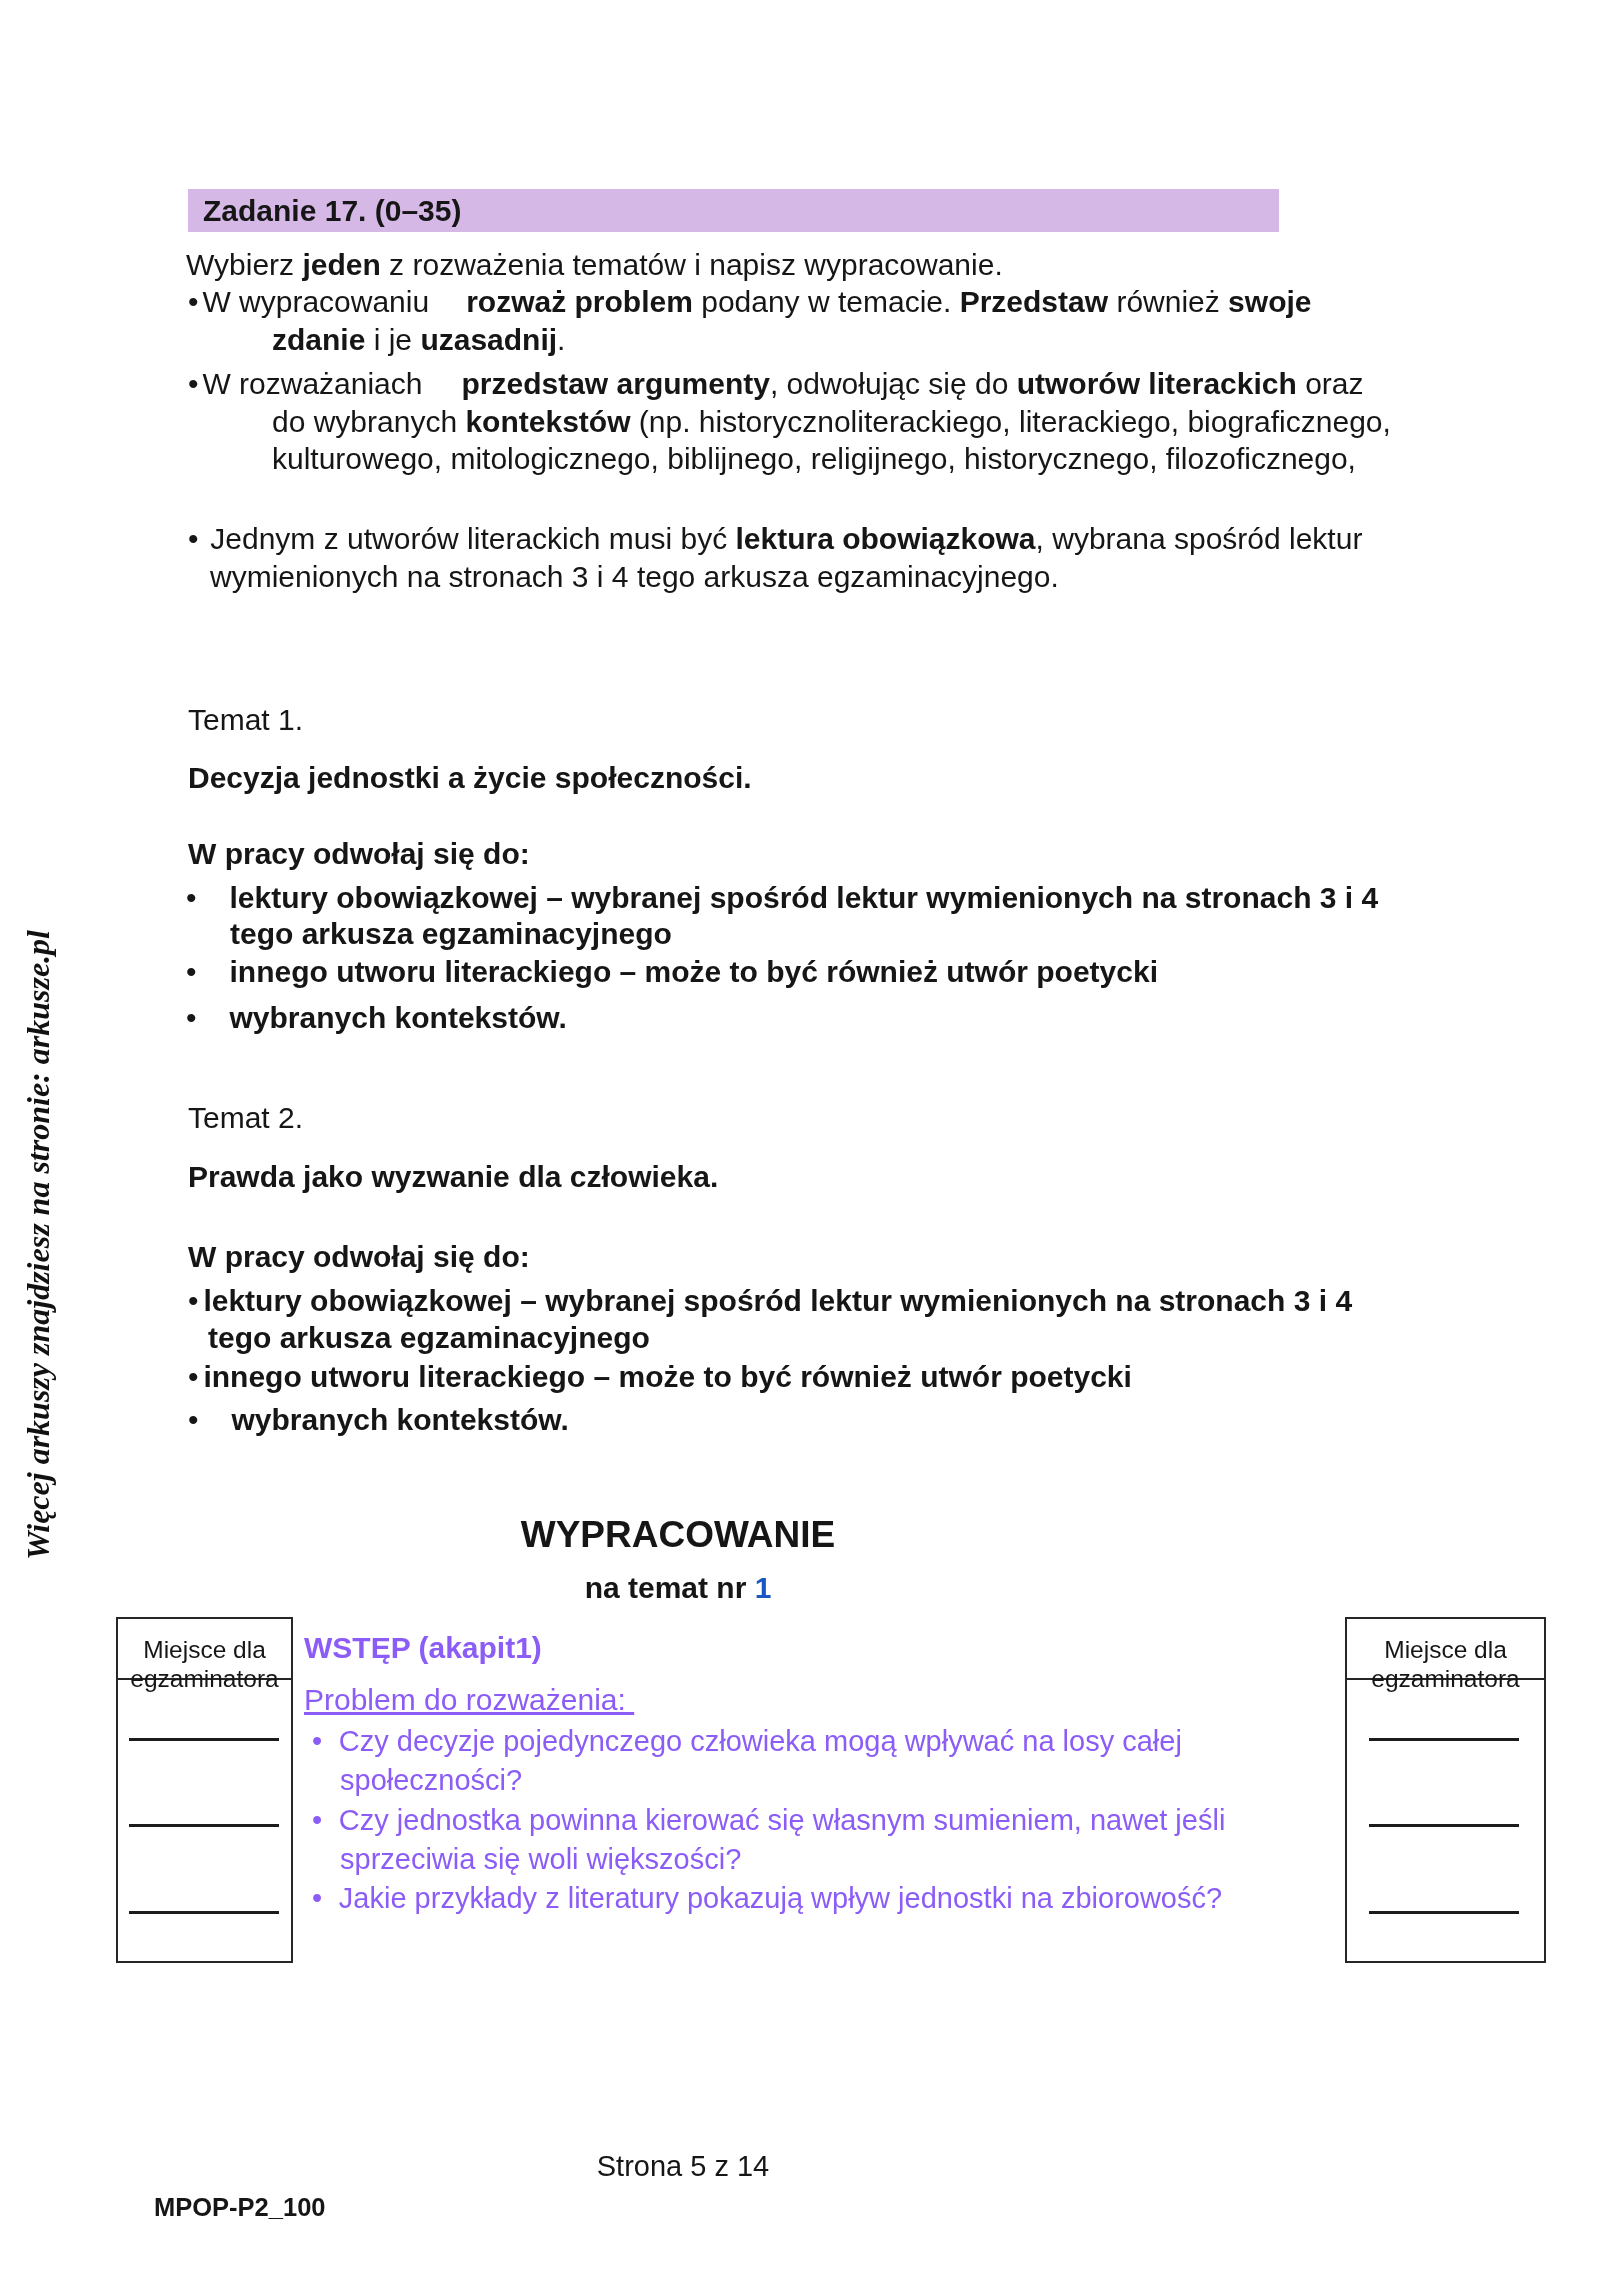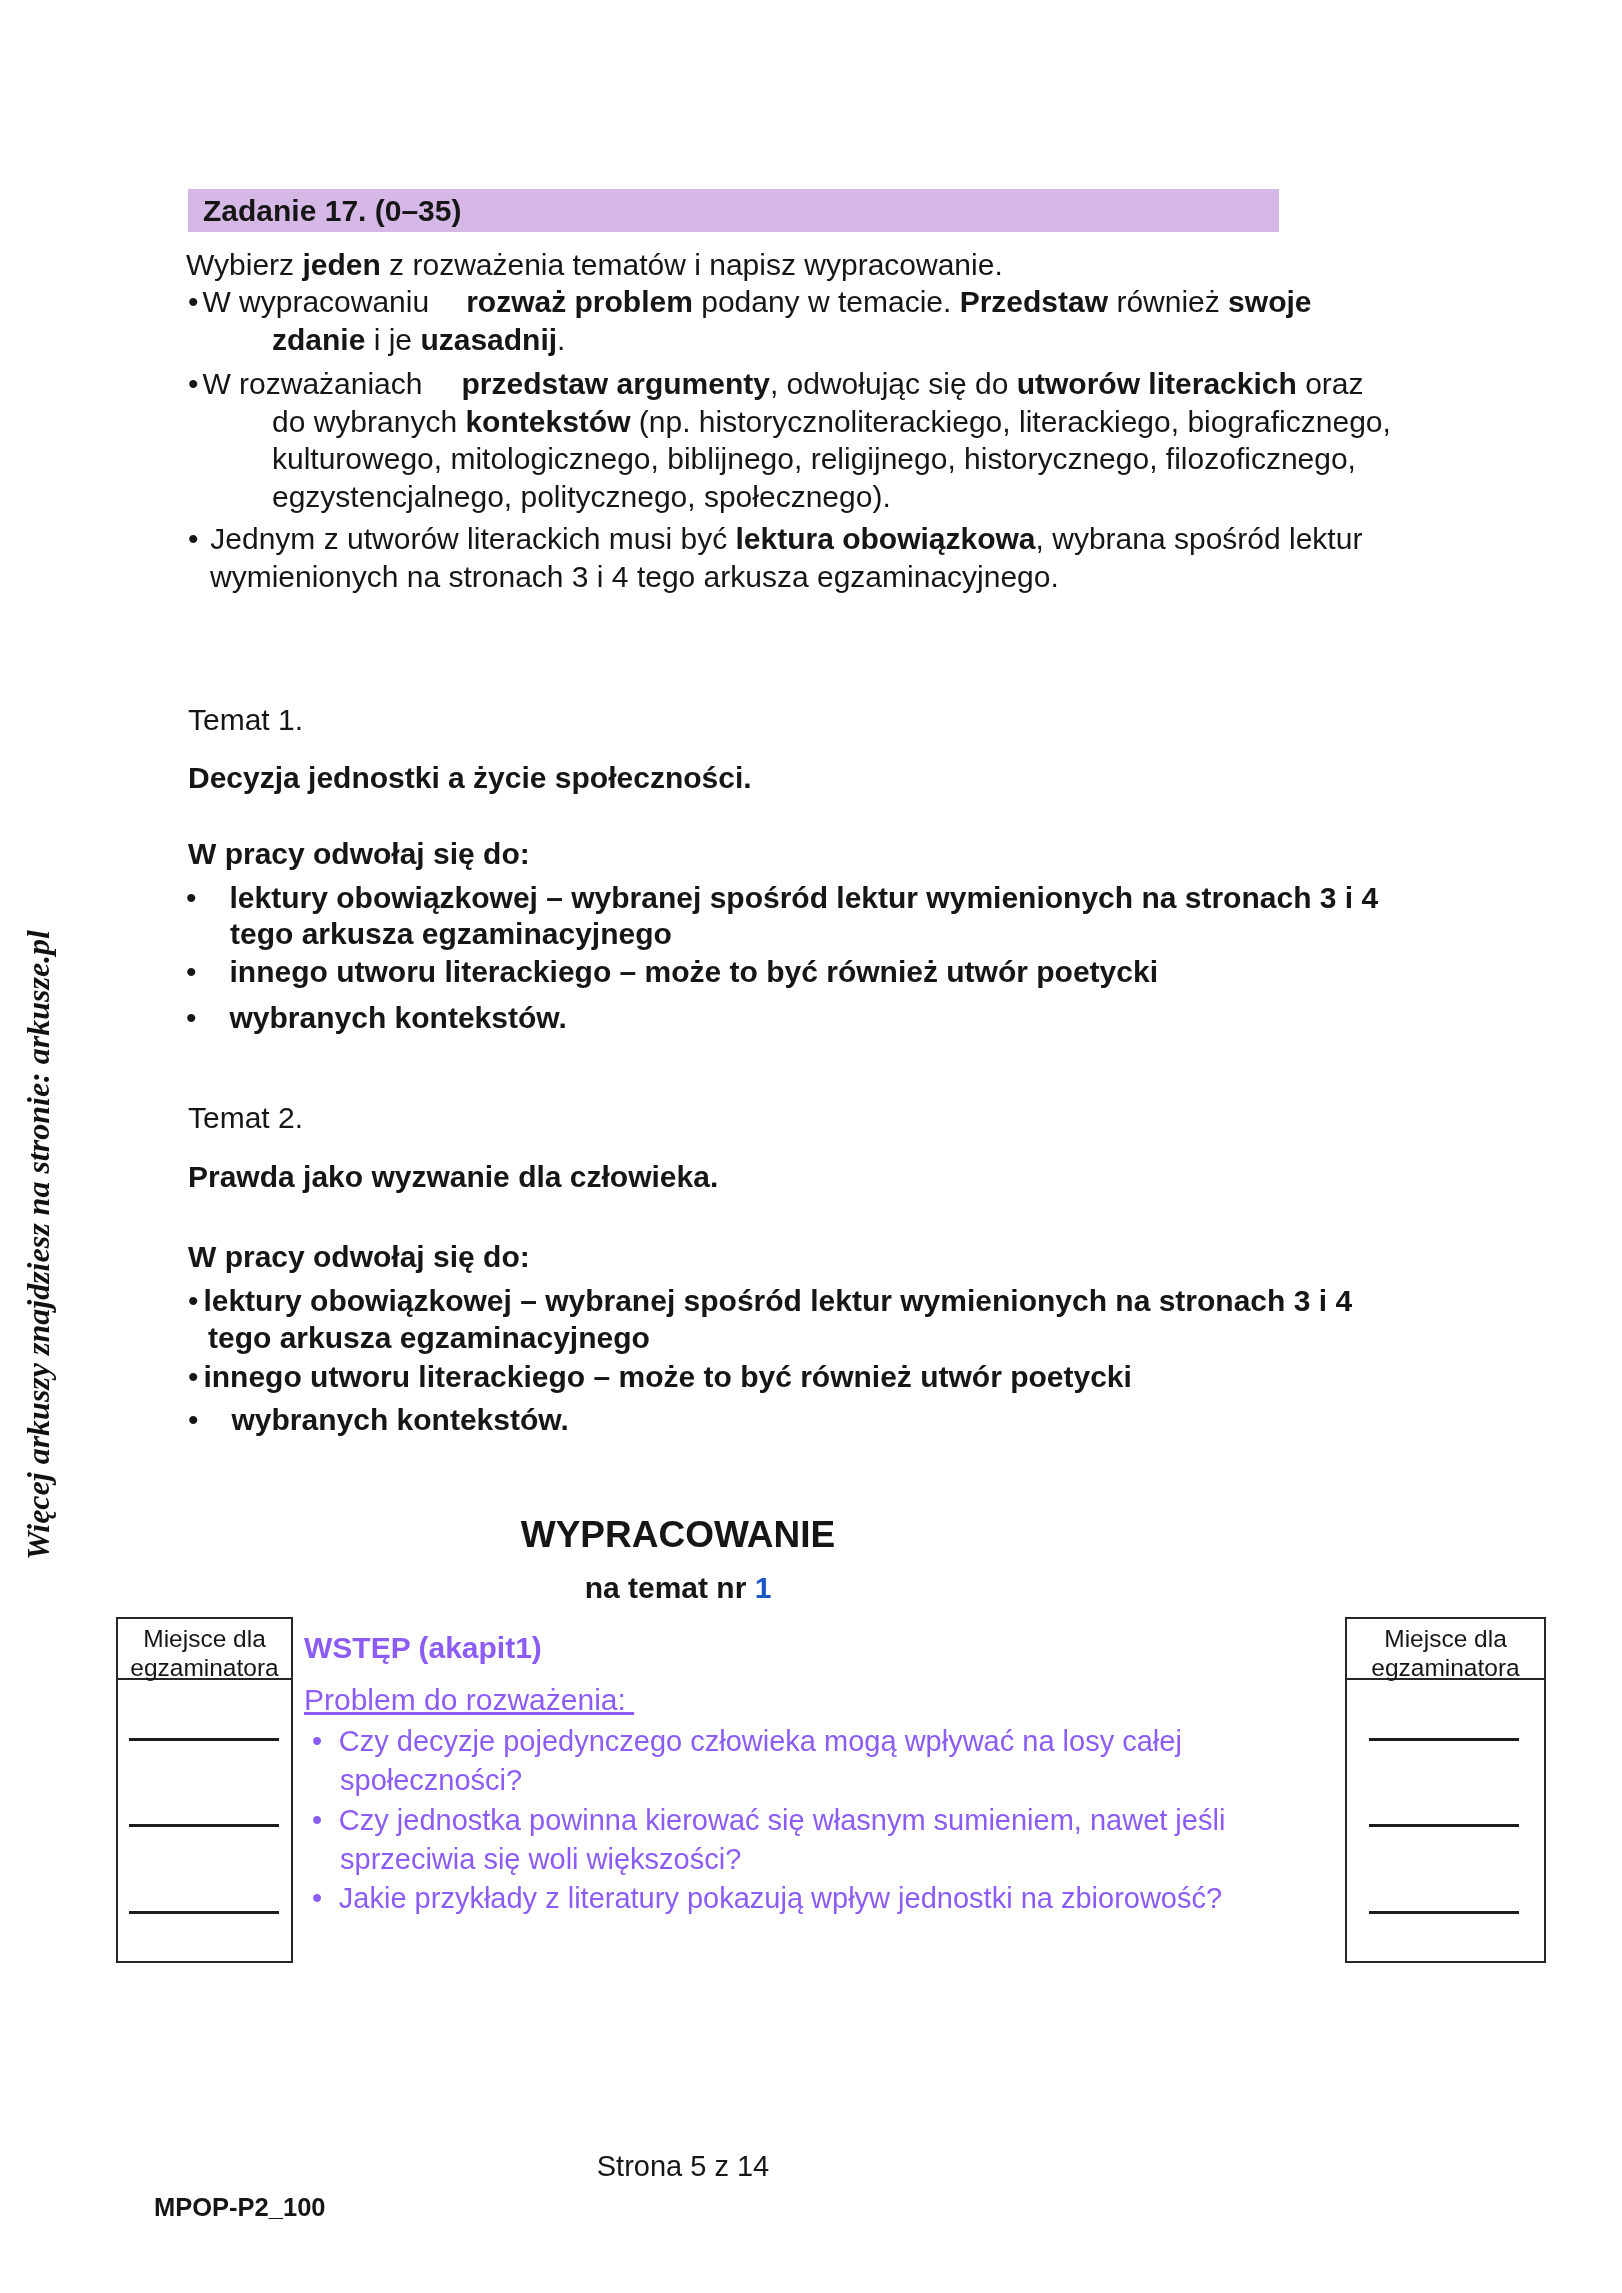--- a/index.html
+++ b/index.html
@@ -7,21 +7,21 @@
         font-family:"Liberation Sans",sans-serif;color:#161616;overflow:hidden;margin:0 auto;}
   .ln{position:absolute;left:0;white-space:nowrap;font-size:30px;line-height:39px;height:39px;}
   .ln .b{font-weight:700;}
   .ln .u{text-decoration:underline;}
   .gap{display:inline-block;height:1px;vertical-align:baseline;}
   .bar{position:absolute;left:188px;top:189px;width:1091px;height:43px;background:#d5b8e6;}
   .blue{color:#8b5cf6;}
   .blue-ln{font-size:29px;}
   .essay-h{left:188px;width:980px;text-align:center;font-size:37px;}
   .exam-box{position:absolute;top:1617px;height:346px;border:2.9px solid #262626;background:#fff;box-sizing:border-box;}
-  .exam-box .hdr{border-bottom:2.9px solid #262626;text-align:center;font-size:24.5px;line-height:29px;padding-top:5px;height:61px;box-sizing:border-box;}
+  .exam-box .hdr{border-bottom:2.9px solid #262626;text-align:center;font-size:24.5px;line-height:29px;padding-top:16px;height:61px;box-sizing:border-box;}
   .score-line{position:absolute;height:2.9px;background:#1c1c1c;width:150px;}
   .sidebar{position:absolute;left:19.6px;top:1560px;transform:rotate(-90deg);transform-origin:0 0;
            width:765px;font-family:"Liberation Serif",serif;font-style:italic;font-weight:700;
            font-size:32px;white-space:nowrap;color:#111;}
   .footer-page{left:0;width:1366px;text-align:center;font-size:29px;top:2147px;}
   .footer-code{top:2188px;padding-left:154px;font-weight:700;font-size:25.5px;}
 </style>
 </head>
 <body>
 
@@ -31,21 +31,20 @@
 
   <div class="bar"></div>
   <div class="ln" style="top:191px;padding-left:203px;"><span class="b">Zadanie 17. (0–35)</span></div>
 
   <div class="ln" style="top:245px;padding-left:186px;"><span>Wybierz </span><span class="b">jeden</span><span> z rozważenia tematów i napisz wypracowanie.</span></div>
   <div class="ln" style="top:282px;padding-left:188px;"><span>•</span><span class="gap" style="width: 3.9px;"></span><span>W wypracowaniu</span><span class="gap" style="width: 37px;"></span><span class="b">rozważ problem</span><span> podany w temacie. </span><span class="b">Przedstaw</span><span> również </span><span class="b">swoje</span></div>
   <div class="ln" style="top:320px;padding-left:272px;"><span class="b">zdanie</span><span> i je </span><span class="b">uzasadnij</span><span>.</span></div>
   <div class="ln" style="top:364px;padding-left:188px;"><span>•</span><span class="gap" style="width: 3.9px;"></span><span>W rozważaniach</span><span class="gap" style="width: 39px;"></span><span class="b">przedstaw argumenty</span><span>, odwołując się do </span><span class="b">utworów literackich</span><span> oraz</span></div>
   <div class="ln" style="top:402px;padding-left:272px;"><span>do wybranych </span><span class="b">kontekstów</span><span> (np. historycznoliterackiego, literackiego, biograficznego,</span></div>
   <div class="ln" style="top:439px;padding-left:272px;"><span>kulturowego, mitologicznego, biblijnego, religijnego, historycznego, filozoficznego,</span></div>
-  <div class="ln" style="top:477px;padding-left:272px;"><span>egzystencjalnego, politycznego, społecznego).</span></div>
   <div class="ln" style="top:519px;padding-left:188px;"><span>•</span><span class="gap" style="width: 11.8px;"></span><span>Jednym z utworów literackich musi być </span><span class="b">lektura obowiązkowa</span><span>, wybrana spośród lektur</span></div>
   <div class="ln" style="top:557px;padding-left:210px;"><span>wymienionych na stronach 3 i 4 tego arkusza egzaminacyjnego.</span></div>
 
   <div class="ln" style="top:700px;padding-left:188px;"><span>Temat 1.</span></div>
   <div class="ln" style="top:758px;padding-left:188px;"><span class="b">Decyzja jednostki a życie społeczności.</span></div>
   <div class="ln" style="top:834px;padding-left:188px;"><span class="b">W pracy odwołaj się do:</span></div>
   <div class="ln" style="top:878px;padding-left:186px;"><span>•</span><span class="gap" style="width: 33px;"></span><span class="b">lektury obowiązkowej – wybranej spośród lektur wymienionych na stronach 3 i 4</span></div>
   <div class="ln" style="top:914px;padding-left:230px;"><span class="b">tego arkusza egzaminacyjnego</span></div>
   <div class="ln" style="top:952px;padding-left:186px;"><span>•</span><span class="gap" style="width: 33px;"></span><span class="b">innego utworu literackiego – może to być również utwór poetycki</span></div>
   <div class="ln" style="top:998px;padding-left:186px;"><span>•</span><span class="gap" style="width: 33px;"></span><span class="b">wybranych kontekstów.</span></div>

